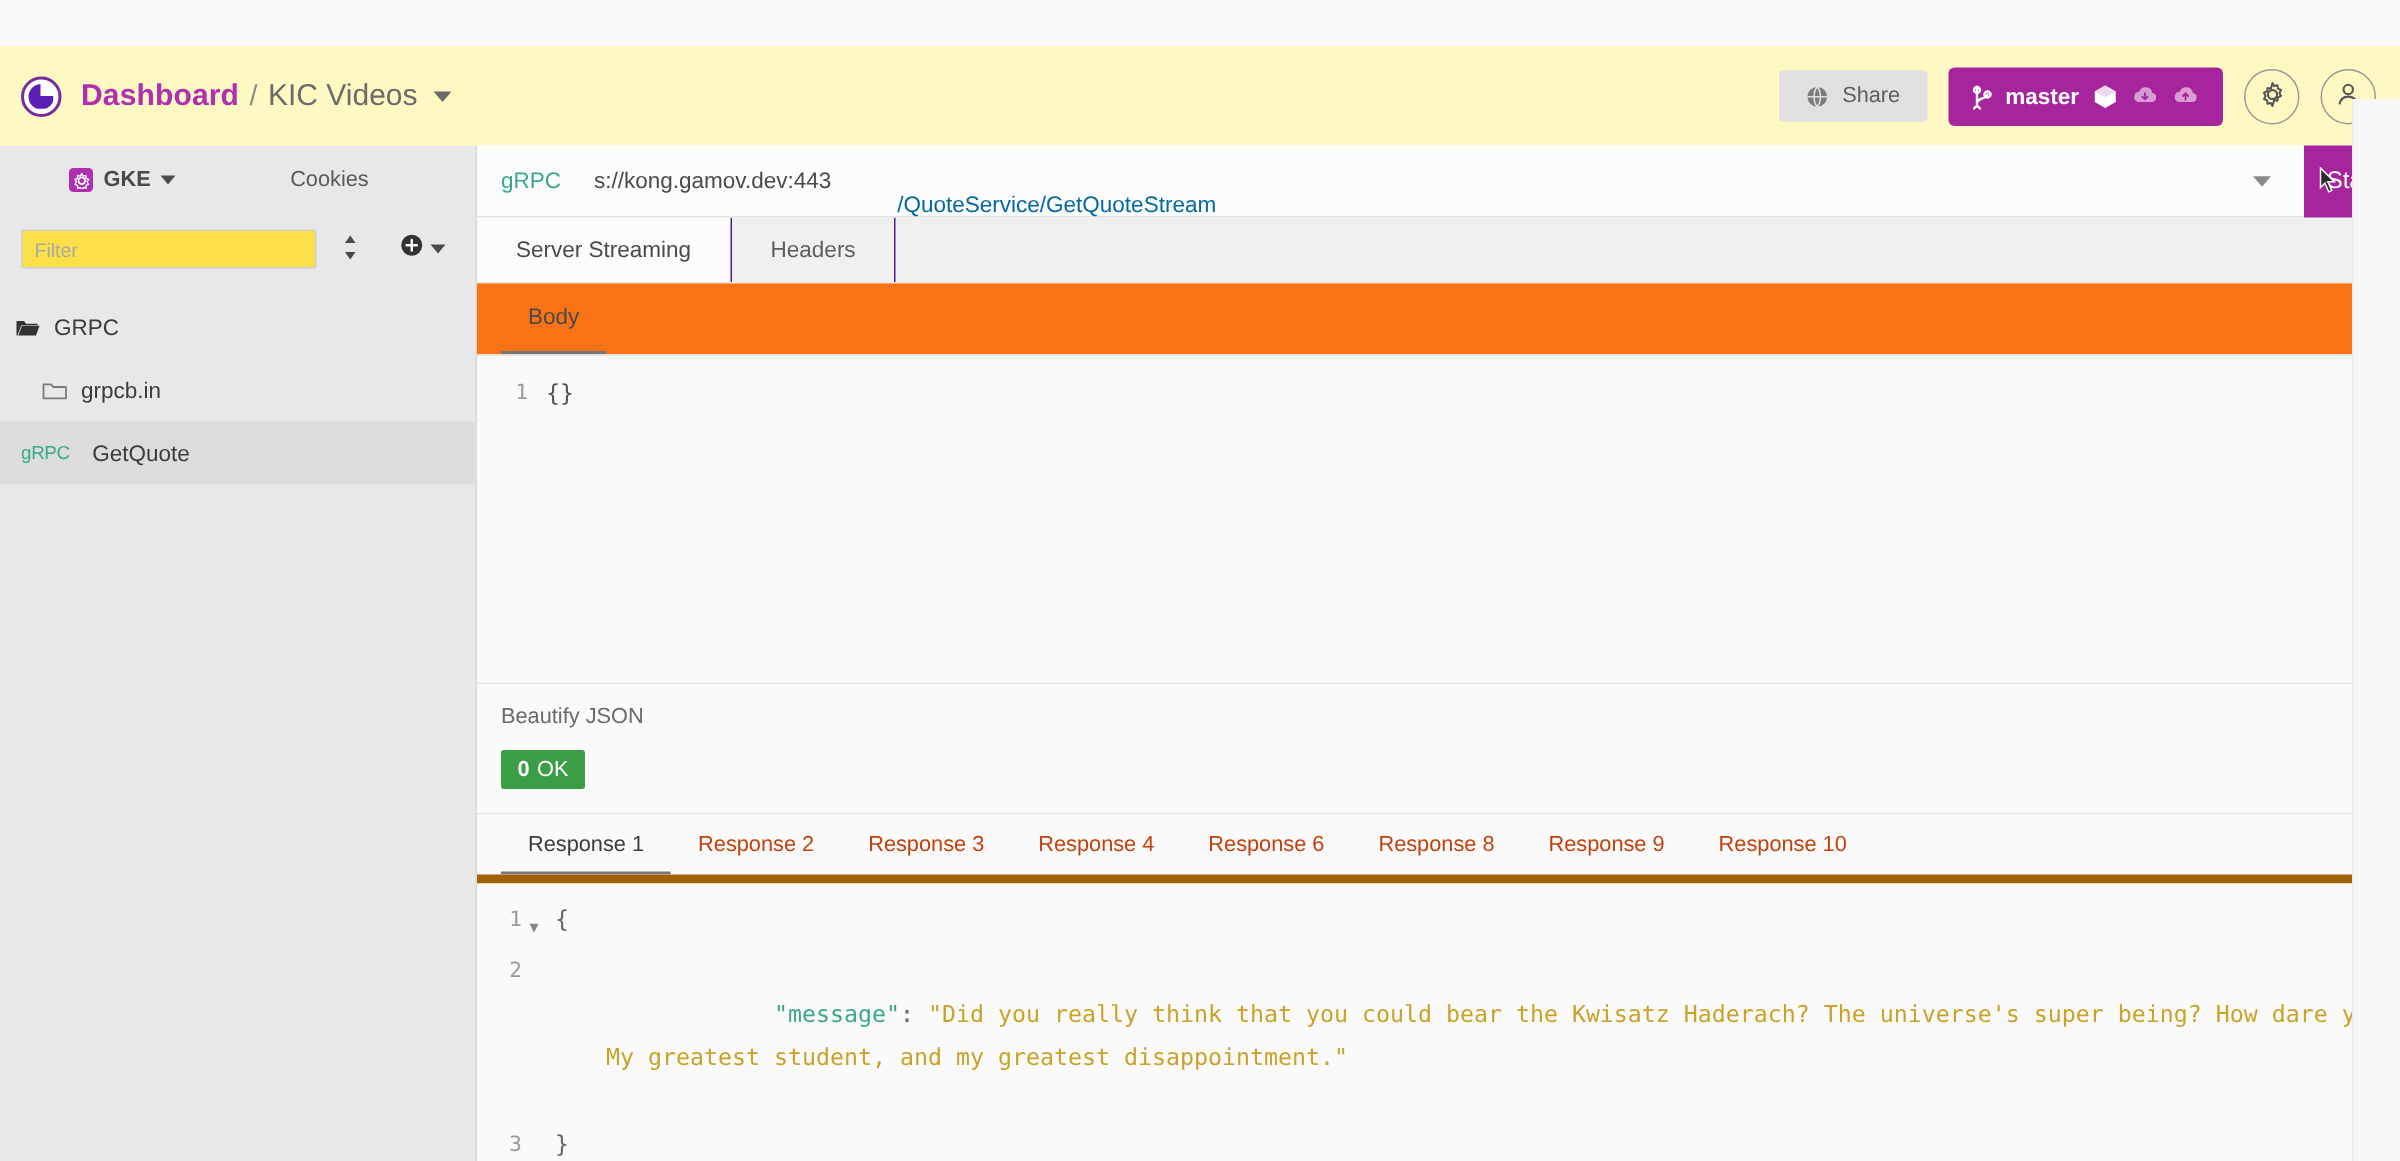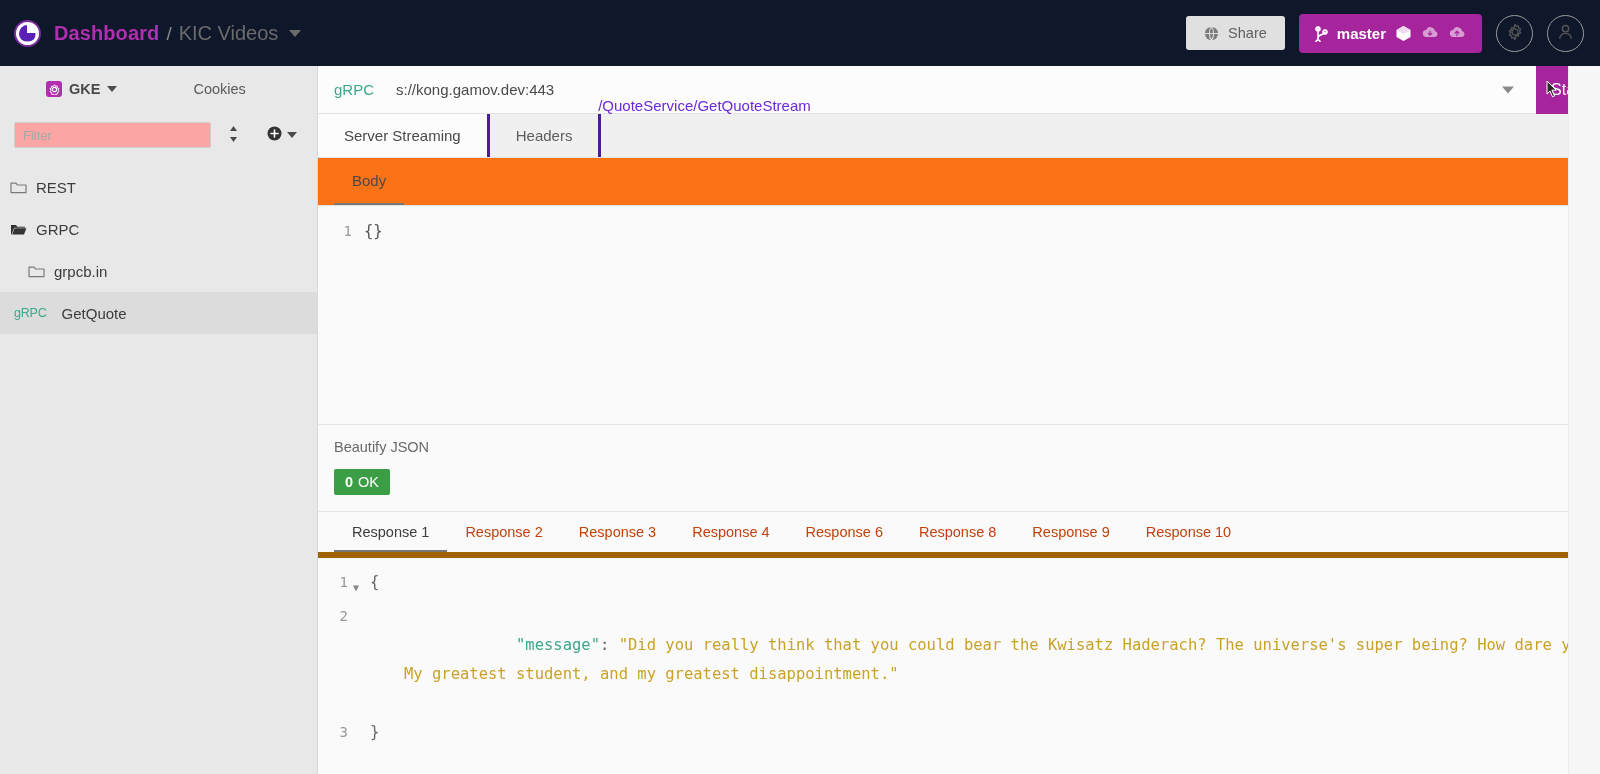--- a/index.html
+++ b/index.html
@@ -7,24 +7,25 @@
     width: 1600px; height: 774px;
     font-family: "Liberation Sans", sans-serif;
     background: #fafafa;
     overflow: hidden;
   }
   .app { width: 1600px; height: 774px; position: relative; display: flex; flex-direction: column; }
 
   
   .header {
     height: 66px; min-height: 66px;
-    background: #0f172a;
+    background: #fef9c3;
     display: flex; align-items: center;
     padding: 0 16px 0 10px;
     position: relative;
+    margin-top: 31px;
   }
   .logo-wrap { width: 34px; height: 34px; display: flex; align-items: center; justify-content: center; }
   .logo {
     width: 27px; height: 27px; border-radius: 50%;
     border: 2px solid #7a2b9e;
     background: #fff;
     position: relative; overflow: hidden;
   }
   .logo::after {
     content: ""; position: absolute;
@@ -83,21 +84,21 @@
   }
   .env-name { font-size: 14.5px; color: #4a4a4a; font-weight: bold; }
   .mini-caret {
     width: 0; height: 0;
     border-left: 5px solid transparent; border-right: 5px solid transparent;
     border-top: 6px solid #4a4a4a;
   }
   .cookies-link { margin-left: 76px; font-size: 14.5px; color: #5a5a5a; cursor: pointer; }
   .side-filter { height: 46px; display: flex; align-items: center; padding: 0 14px; gap: 0; }
   .filter-input {
-    width: 197px; height: 26px; border: 1px solid #cfcfcf; background: #fca5a5;
+    width: 197px; height: 26px; border: 1px solid #cfcfcf; background: #fde047;
     border-radius: 2px; padding: 0 8px; font-size: 13px; color: #555;
     font-family: inherit; outline: none;
   }
   .filter-input::placeholder { color: #a8a8a8; }
   .sort-btn { width: 44px; display: flex; align-items: center; justify-content: center; cursor: pointer; background:none;border:none; }
   .add-btn { display: flex; align-items: center; gap: 5px; margin-left: 12px; cursor: pointer; }
   .tree { flex: 1; padding-top: 8px; overflow: hidden; }
   .tree-row {
     height: 42px; display: flex; align-items: center; gap: 9px;
     font-size: 15px; color: #3c3c3c; cursor: pointer; padding-left: 10px;
@@ -111,21 +112,21 @@
   
   .main { flex: 1; min-width: 0; display: flex; flex-direction: column; background: #fafafa; }
 
   
   .urlbar {
     height: 48px; min-height: 48px; display: flex; align-items: center;
     background: #fcfcfc; border-bottom: 1px solid #e3e3e3; position: relative;
   }
   .url-proto { font-size: 15px; color: #3aa88b; margin-left: 16px; }
   .url-host { font-size: 15px; color: #4a4a4a; margin-left: 22px; }
-  .url-path { font-size: 15px; color: #6d28d9; margin-left: 44px; margin-top: 32px; }
+  .url-path { font-size: 15px; color: #0369a1; margin-left: 44px; margin-top: 32px; }
   .url-caret {
     position: absolute; right: 86px; top: 50%; transform: translateY(-50%);
     width: 0; height: 0;
     border-left: 6px solid transparent; border-right: 6px solid transparent;
     border-top: 7px solid #8a8a8a; cursor: pointer;
   }
   .btn-start {
     position: absolute; right: 0; top: 0; height: 48px; width: 64px;
     background: #a6259d; color: #fff; border: none; font-size: 16px;
     font-family: inherit; cursor: pointer; display:flex; align-items:center; justify-content:center;
@@ -133,21 +134,21 @@
   .cursor-arrow { position: absolute; left: 10px; top: 14px; width: 12px; height: 19px; pointer-events:none; }
 
   
   .req-tabs {
     height: 44px; min-height: 44px; display: flex; align-items: stretch;
     background: #f0f0f0; border-bottom: 1px solid #e3e3e3;
   }
   .req-tab {
     display: flex; align-items: center; padding: 0 26px;
     font-size: 15px; color: #5d5d5d; cursor: pointer; background: transparent;
-    border: none; border-right: 3px solid #4c1d95; font-family: inherit;
+    border: none; border-right: 1px solid #4c1d95; font-family: inherit;
   }
   .req-tab.active { background: #fcfcfc; color: #4a4a4a; }
 
   
   .body-tabrow {
     height: 48px; min-height: 48px; display: flex; align-items: stretch;
     background: #f97316; border-bottom: 1px solid #e3e3e3; padding-left: 16px;
   }
   .body-tab {
     display: flex; align-items: center; padding: 0 18px;
@@ -314,28 +315,20 @@
                 <circle cx="7.5" cy="7.5" r="7" fill="#333"></circle>
                 <path d="M7.5 4v7M4 7.5h7" stroke="#fff" stroke-width="1.6" stroke-linecap="round"></path>
               </svg>
           </span>
           <span class="mini-caret"></span>
         </div>
       </div>
 
       <div class="tree">
 
-        <div class="tree-row lvl1">
-          <span>
-            <svg class="folder-icon" viewBox="0 0 17 14">
-                <path d="M1 3.2h5l1.4 1.8H16v7.6H1z" fill="none" stroke="#7a7a7a" stroke-width="1.2" stroke-linejoin="round"></path>
-              </svg>
-          </span>
-          <span>REST</span>
-        </div>
 
         <div class="tree-row lvl1">
           <span>
             <svg class="folder-icon" viewBox="0 0 17 14">
                 <path d="M1 3h5l1.4 1.8H15v1H4.2L1.6 12.6H1z" fill="#333"></path>
                 <path d="M4.6 6.2H16.4l-2.4 6.4H2.2z" fill="#333"></path>
               </svg>
           </span>
           <span>GRPC</span>
         </div>

